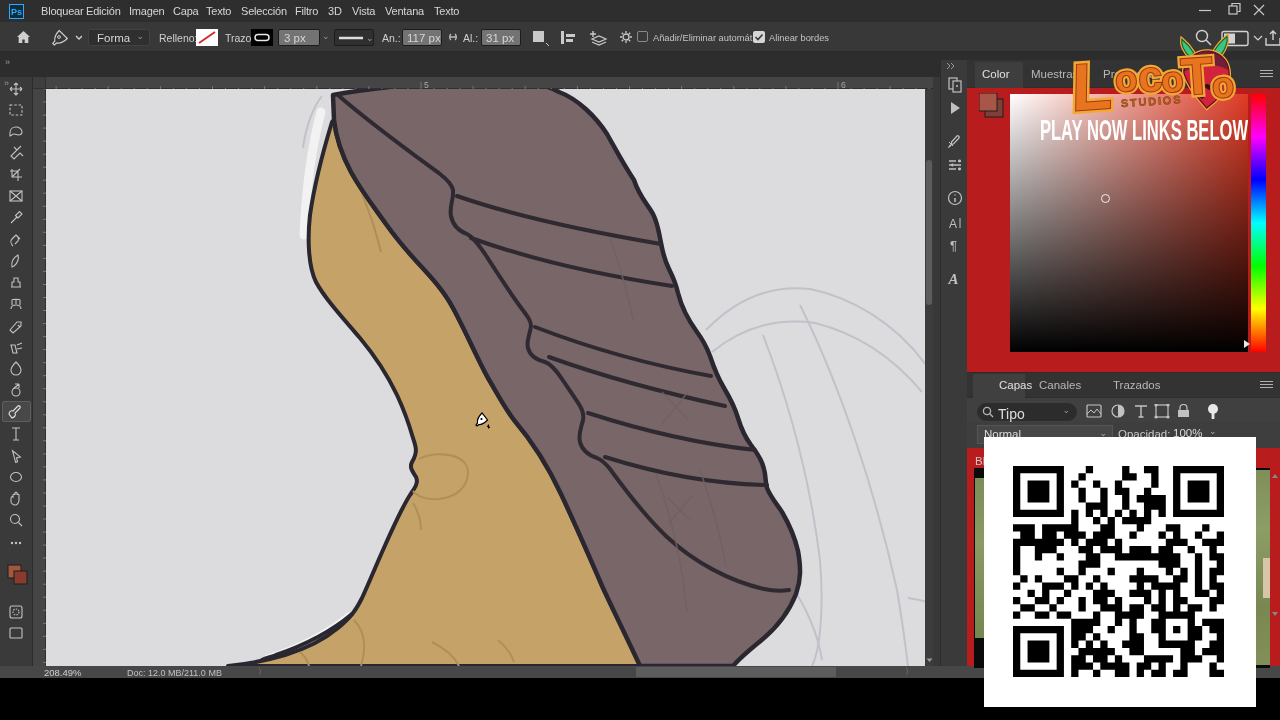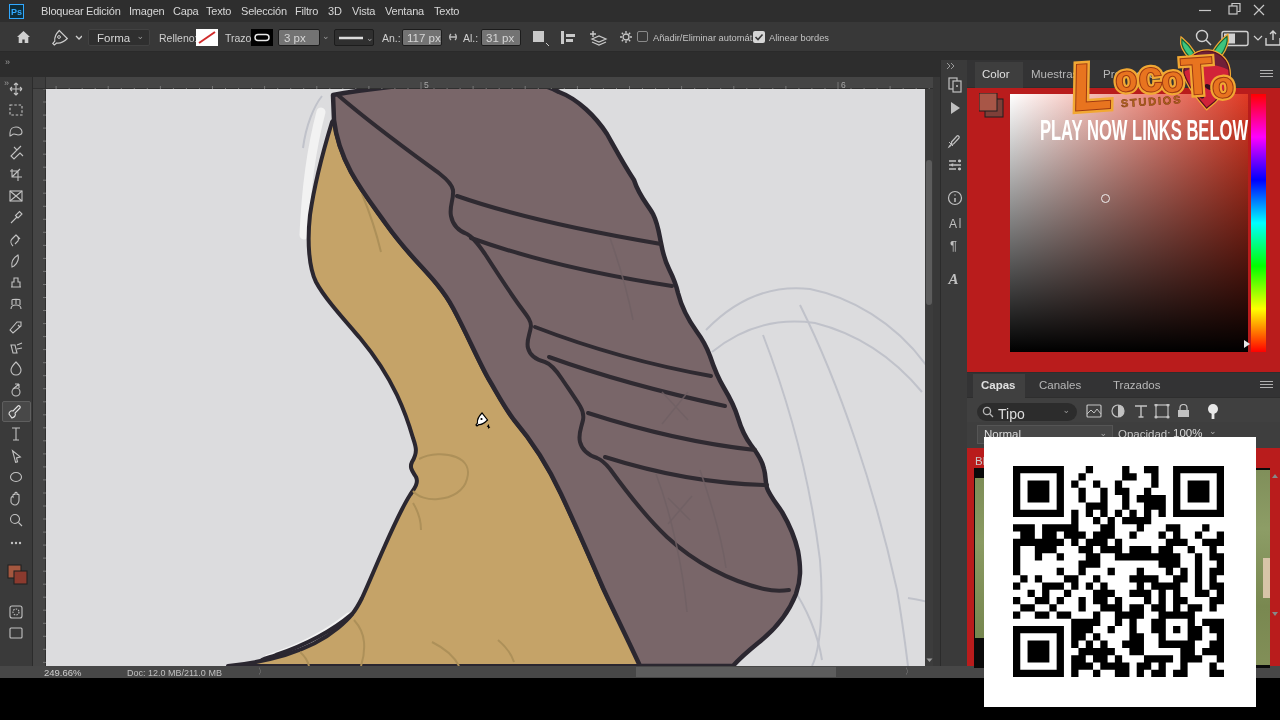--- a/index.html
+++ b/index.html
@@ -405,21 +405,21 @@
           <path d="M9 13l3 1.5M10.5 11.5l0 4" stroke="#000" stroke-width="1.1"></path>
         </g>
 </svg>
 </div>
 <div id="vscroll"></div>
     <div id="vthumb"></div>
 <svg class="abs" style="left:925px;top:656px" width="9" height="9" fill="#9a9a9a">
       <path d="M1.5 2.5h6L4.5 6z"></path>
     </svg>
 <div id="statusbar">
- <span style="position:absolute;left:44px;top:1px">249.66%</span>
+ <span style="position:absolute;left:44px;top:1px">208.49%</span>
  <span style="position:absolute;left:127px;top:2px;color:#c0c0c0;font-size:9px">Doc: 12.0 MB/211.0 MB</span>
  <span style="position:absolute;left:258px;top:0;color:#9a9a9a;font-size:8px">〉</span>
  <div style="position:absolute;left:636px;top:1px;width:200px;height:10px;background:#5d5d5d"></div>
  <span style="position:absolute;left:905px;top:0;color:#9a9a9a;font-size:8px">〉</span>
 </div>
 <div id="black-bottom"></div>
 <div id="iconstrip">
 <svg width="27" height="606" fill="none" stroke="#c0c0c0" stroke-width="1.2">
  <path d="M6 3l3 3-3 3M10 3l3 3-3 3" stroke-width="1" stroke="#9a9a9a"></path>
  <g transform="translate(14,25)">
@@ -475,21 +475,21 @@
  <div style="position:absolute;left:43px;top:34px;width:238px;height:258px;background:linear-gradient(to bottom, rgba(0,0,0,0) 0%, #000 100%), linear-gradient(to right, #fff 0%, #e03a24 100%)"></div>
  <div style="position:absolute;left:134px;top:134px;width:9px;height:9px;border:1.4px solid #f0f0f0;border-radius:50%"></div>
 
  <div style="position:absolute;left:284px;top:34px;width:15px;height:258px;background:linear-gradient(to bottom, #f00 0%, #f0f 16.7%, #00f 33.3%, #0ff 50%, #0f0 66.7%, #ff0 83.3%, #f00 100%)"></div>
  <svg style="position:absolute;left:276px;top:279px" width="8" height="10" fill="#e8e8e8">
         <path d="M1 1l6 4-6 4z"></path>
       </svg>
 
  <div class="ptabs" style="top:312px;height:26px;border-top:1px solid #2e2e2e;border-bottom:1px solid #2e2e2e">
   <div style="position:absolute;left:6px;top:1px;width:52px;height:25px;background:#404040"></div>
-  <span class="ptab act" style="left:14px;top:6px;font-weight:bold">Capas</span>
+  <span class="ptab act" style="left:32px;top:6px;font-weight:normal">Capas</span>
   <span class="ptab" style="left:72px;top:6px">Canales</span>
   <span class="ptab" style="left:146px;top:6px">Trazados</span>
   <svg style="position:absolute;left:293px;top:7px" width="13" height="10" stroke="#b0b0b0">
           <path d="M0 1.5h13M0 4.5h13M0 7.5h13"></path>
         </svg>
  </div>
  <div style="position:absolute;left:0;top:338px;width:313px;height:28px;background:#404040">
   <div style="position:absolute;left:10px;top:5px;width:100px;height:18px;background:#2c2c2c;border-radius:9px">
    <svg style="position:absolute;left:5px;top:3px" width="12" height="12" fill="none" stroke="#b5b5b5" stroke-width="1.3">
             <circle cx="5" cy="5" r="3.6"></circle>

